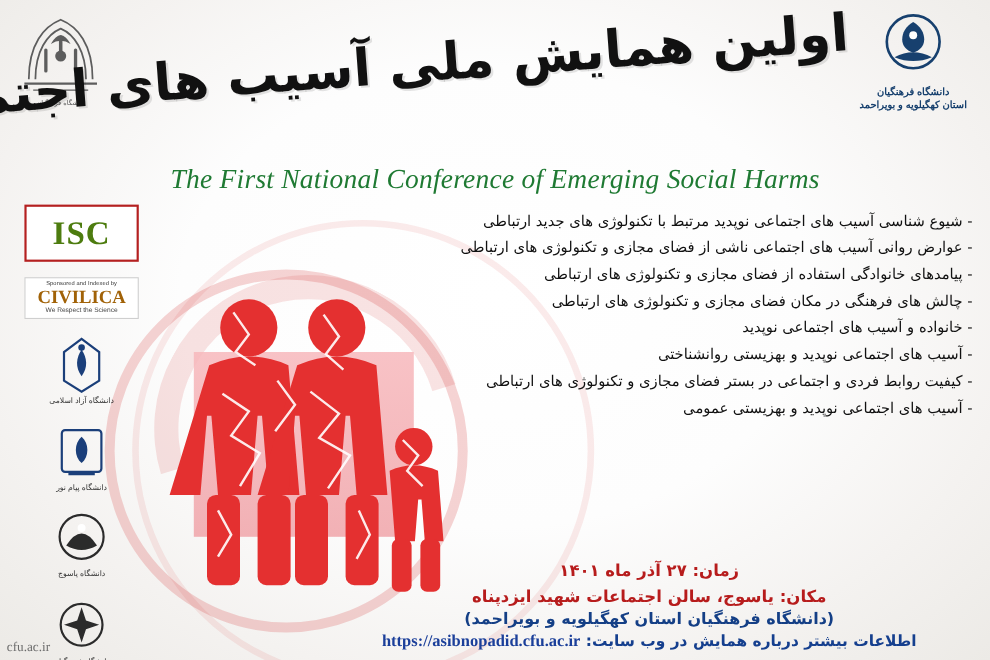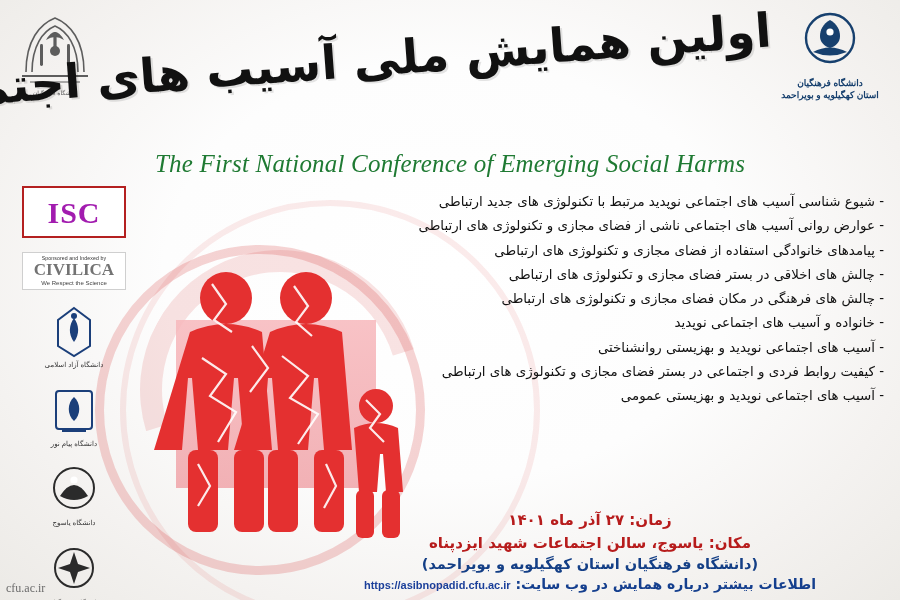--- a/index.html
+++ b/index.html
@@ -143,21 +143,21 @@
     background: #ffffff;
     border: 2px solid #b42020;
     box-sizing: border-box;
     position: relative;
     text-align: center;
   }
   .isc-badge .isc-text {
     font-family: "Liberation Serif", serif;
     font-weight: bold;
     font-size: 30px;
-    color: #a21caf;
+    color: #4d7c0f;
     line-height: 50px;
     letter-spacing: 1px;
   }
 
   .civilica {
     width: 104px;
     background: #ffffff;
     border: 1px solid #cfcfcf;
     box-sizing: border-box;
     padding: 2px 0 3px 0;
@@ -165,21 +165,21 @@
   .civilica .cv-top {
     font-size: 5.2px;
     color: #333;
     letter-spacing: 0.1px;
     direction: ltr;
   }
   .civilica .cv-main {
     font-family: "Liberation Serif", serif;
     font-size: 17px;
     font-weight: bold;
-    color: #737373;
+    color: #a16207;
     line-height: 1.1;
     direction: ltr;
   }
   .civilica .cv-sub {
     font-size: 6px;
     color: #444;
     direction: ltr;
   }
 
   .mini-logo {
@@ -246,23 +246,23 @@
     font-weight: bold;
     color: #b71c1c;
     line-height: 1.5;
   }
   .info .line.blue {
     color: #143f86;
     font-size: 14.5px;
   }
   .info .url {
     direction: ltr;
-    font-family: Liberation Sans, sans-serif;
-    font-weight: bold;
-    font-size: 11px;
+    font-family: Liberation Serif, serif;
+    font-weight: bold;
+    font-size: 15px;
     color: #1b3f9a;
     display: inline-block;
   }
   .info .note-row {
     font-size: 14px;
     font-weight: bold;
     color: #153f8e;
   }
 
   
@@ -425,21 +425,20 @@
         <path d="M186 236 L196 258 L184 280"></path>
       </g>
     </svg>
   </div>
 
   <div class="axes">
     <ul class="axes-list">
       <li>- شیوع شناسی آسیب های اجتماعی نوپدید مرتبط با تکنولوژی های جدید ارتباطی</li>
       <li>- عوارض روانی آسیب های اجتماعی ناشی از فضای مجازی و تکنولوژی های ارتباطی</li>
       <li>- پیامدهای خانوادگی استفاده از فضای مجازی و تکنولوژی های ارتباطی</li>
-      <li>- چالش های اخلاقی در بستر فضای مجازی و تکنولوژی های ارتباطی</li>
       <li>- چالش های فرهنگی در مکان فضای مجازی و تکنولوژی های ارتباطی</li>
       <li>- خانواده و آسیب های اجتماعی نوپدید</li>
       <li>- آسیب های اجتماعی نوپدید و بهزیستی روانشناختی</li>
       <li>- کیفیت روابط فردی و اجتماعی در بستر فضای مجازی و تکنولوژی های ارتباطی</li>
       <li>- آسیب های اجتماعی نوپدید و بهزیستی عمومی</li>
     </ul>
   </div>
 
   <div class="info">
     <div class="line">زمان: ۲۷ آذر ماه ۱۴۰۱</div>

